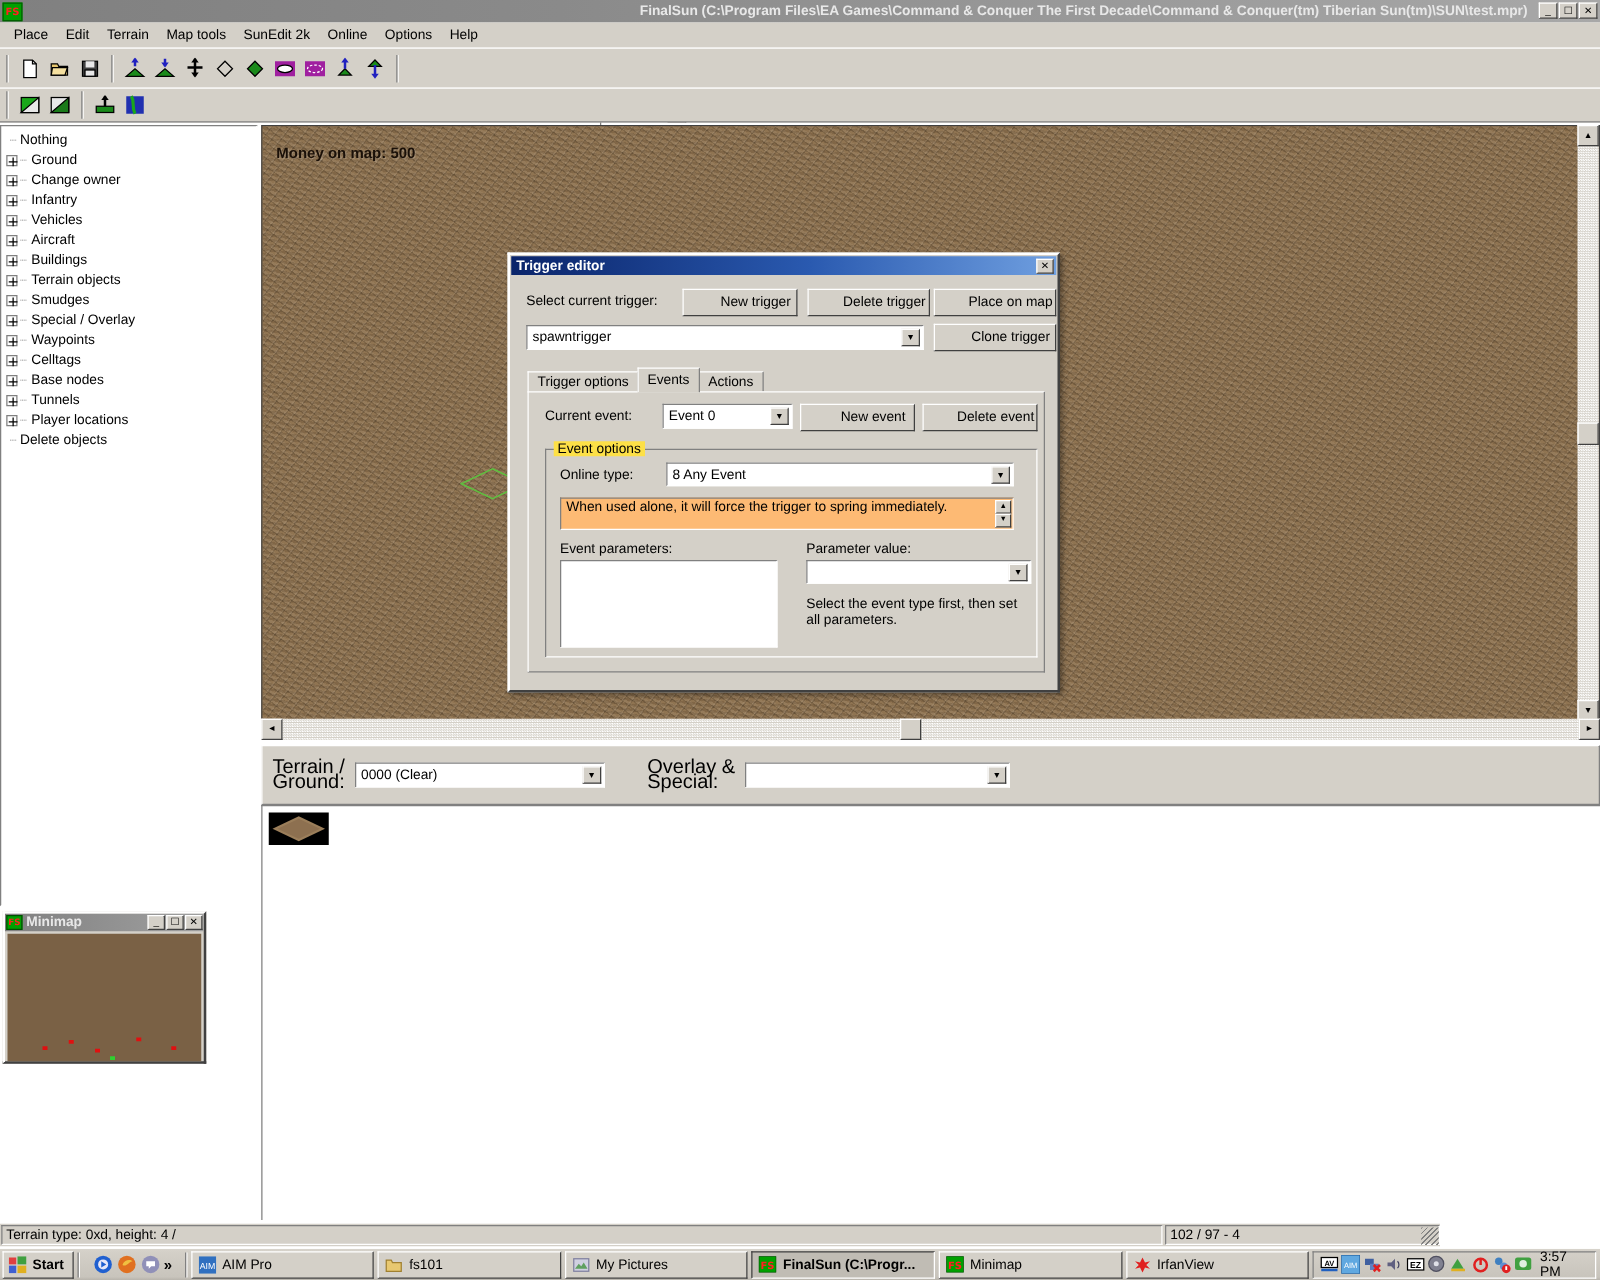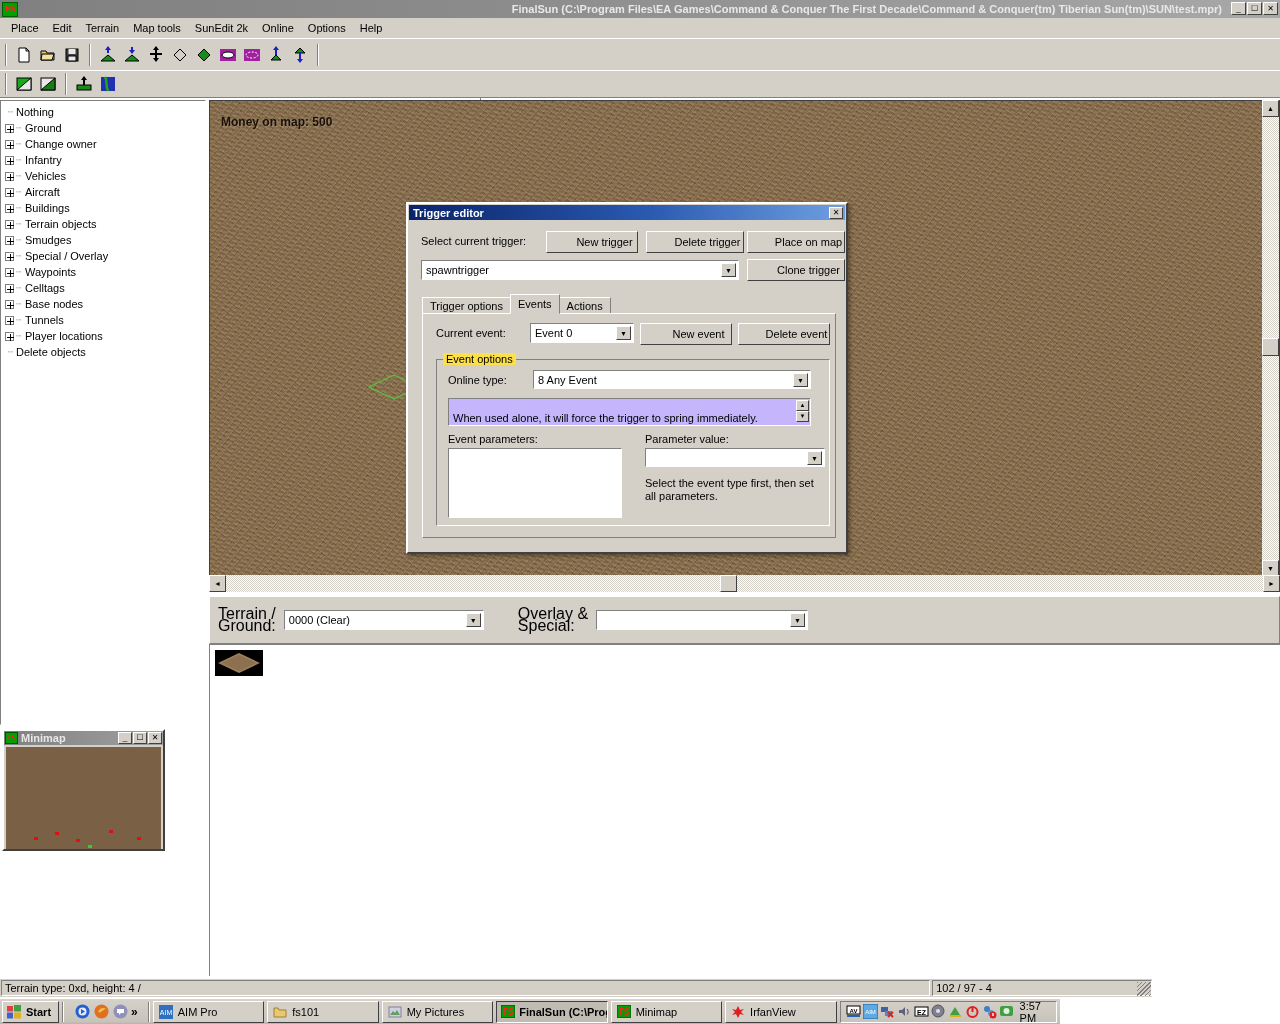--- a/index.html
+++ b/index.html
@@ -185,21 +185,21 @@
   }
   .sb-pane {
     height: 16px; border: 1px solid; border-color: #808080 #ffffff #ffffff #808080;
     display: flex; align-items: center; padding-left: 3px; font-size: 11px;
   }
   .grip { position: absolute; right: 1px; bottom: 1px; width: 14px; height: 14px;
     background: repeating-linear-gradient(135deg, #808080 0 1px, transparent 1px 3px); }
 
   
   .taskbar {
-    position: absolute; left: 0; top: 998px; width: 1060px; height: 26px;
+    position: absolute; left: 0; top: 998px; width: 1280px; height: 26px;
     background: linear-gradient(to bottom, #d8d4cc 0%, #d4d0c8 10%, #c8c4bc 90%, #b8b4ac 100%);
     border-top: 1px solid #ffffff; display: flex; align-items: center;
   }
   .startbtn {
     margin-left: 2px; height: 22px; padding: 0 7px 0 4px;
     background: #d4d0c8; border: 1px solid; border-color: #ffffff #404040 #404040 #ffffff;
     display: flex; align-items: center; gap: 4px; font-weight: bold; font-size: 11px;
   }
   .qlaunch { display: flex; align-items: center; gap: 3px; margin: 0 4px; padding: 0 3px; }
   .vsep { width: 2px; height: 20px; border-left: 1px solid #808080; border-right: 1px solid #ffffff; margin: 0 3px; }
@@ -251,22 +251,22 @@
     height: 17px; padding: 0 7px; font-size: 11px; display: flex; align-items: center;
     background: #d4d0c8; border: 1px solid; border-color: #ffffff #808080 #d4d0c8 #ffffff;
     margin-right: -1px;
   }
   .tab.sel { height: 20px; position: relative; z-index: 3; border-bottom-color: #d4d0c8; }
   .tabbody {
     position: absolute; left: 14px; top: 109px; width: 414px; height: 225px;
     background: #d4d0c8; border: 1px solid; border-color: #ffffff #808080 #808080 #ffffff;
   }
   .desc-box {
-    background: #c4b5fd; border: 1px solid; border-color: #808080 #ffffff #ffffff #808080;
-    font-size: 11px; padding: 13px 4px; position: relative;
+    background: #fdba74; border: 1px solid; border-color: #808080 #ffffff #ffffff #808080;
+    font-size: 11px; padding: 1px 4px; position: relative;
   }
   .desc-scroll { position: absolute; right: 1px; top: 1px; width: 13px; height: 100%; }
   .dsb { width: 13px; height: 11px; background: #d4d0c8;
     border: 1px solid; border-color: #ffffff #404040 #404040 #ffffff;
     font-size: 6px; text-align: center; line-height: 9px; }
   .listbox {
     background: #ffffff; border: 1px solid; border-color: #808080 #ffffff #ffffff #808080;
   }
   .helptext { font-size: 11px; line-height: 13px; }
 </style>

